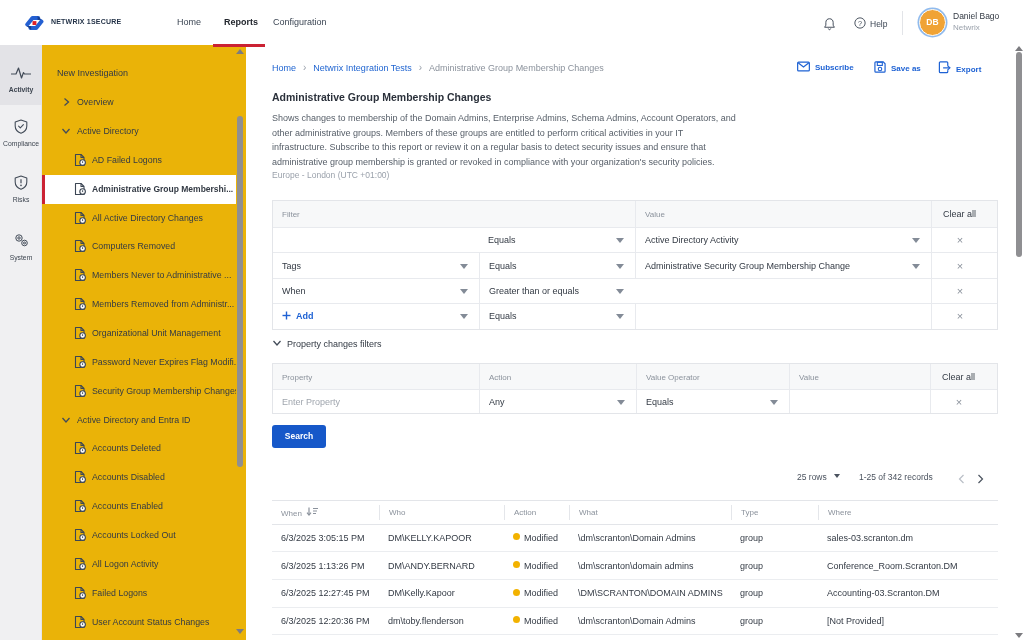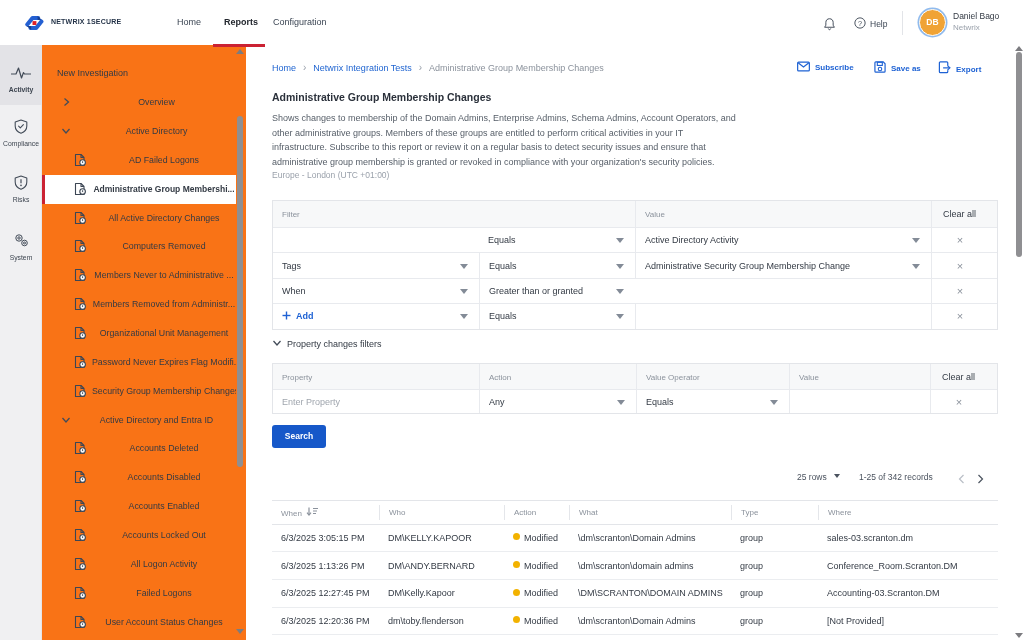--- a/index.html
+++ b/index.html
@@ -31,21 +31,21 @@
   border-right:1px solid #e6e6e9; z-index:4; }
 .railitem { position:absolute; left:0; width:42px; text-align:center; color:#434c59; }
 .railitem .lbl { font-size:6.8px; color:#3d4550; margin-top:2px; }
 #ri-act { top:0; height:59.5px; background:#e3e3e7; padding-top:21px; }
 #ri-act .lbl { font-weight:700; }
 #ri-comp { top:74px; }
 #ri-risk { top:130px; }
 #ri-sys { top:188px; }
 
 
-#side { position:absolute; left:42px; top:45px; width:204px; height:595px; background:#f97316; z-index:3;text-align:center; }
+#side { position:absolute; left:42px; top:45px; width:204px; height:595px; background:#eab308; z-index:3; }
 #side .newinv { position:absolute; left:15px; top:23px; font-size:9px; color:#333a44; }
 .titem { position:absolute; left:0; width:194px; height:29px; line-height:29px; font-size:8.8px;
   color:#333a44; white-space:nowrap; overflow:hidden; }
 .titem .txt { vertical-align:middle; }
 .grp { padding-left:35px; }
 .leaf { padding-left:50px; }
 .gchev { position:absolute; left:19px; top:9px; }
 .ricon { position:absolute; left:31px; top:7px; }
 .sel { background:#fff; font-weight:700; font-size:8.5px; border-left:3px solid #cb2233; }
 .sel.leaf { padding-left:47px; }
@@ -357,21 +357,21 @@
         <div class="fcell" style="left:658px;width:68px">
           <span class="xmark">×</span>
         </div>
       </div>
       <div class="frow">
         <div class="fcell" style="left:0px;width:206px">
           <span class="val">When</span>
           <span class="caret"></span>
         </div>
         <div class="fcell" style="left:206px;width:156px">
-          <span class="val">Greater than or granted</span>
+          <span class="val">Greater than or equals</span>
           <span class="caret"></span>
         </div>
         <div class="fcell" style="left:658px;width:68px">
           <span class="xmark">×</span>
         </div>
       </div>
       <div class="frow">
         <div class="fcell" style="left:0px;width:206px">
           <span class="val" style="color:#1e62d4;font-weight:700"><svg width="9" height="9" viewBox="0 0 9 9" style="vertical-align:-1px;margin-right:5px">
               <line x1="4.5" y1="0.5" x2="4.5" y2="8.5" stroke="#1e62d4" stroke-width="1.4"></line>

